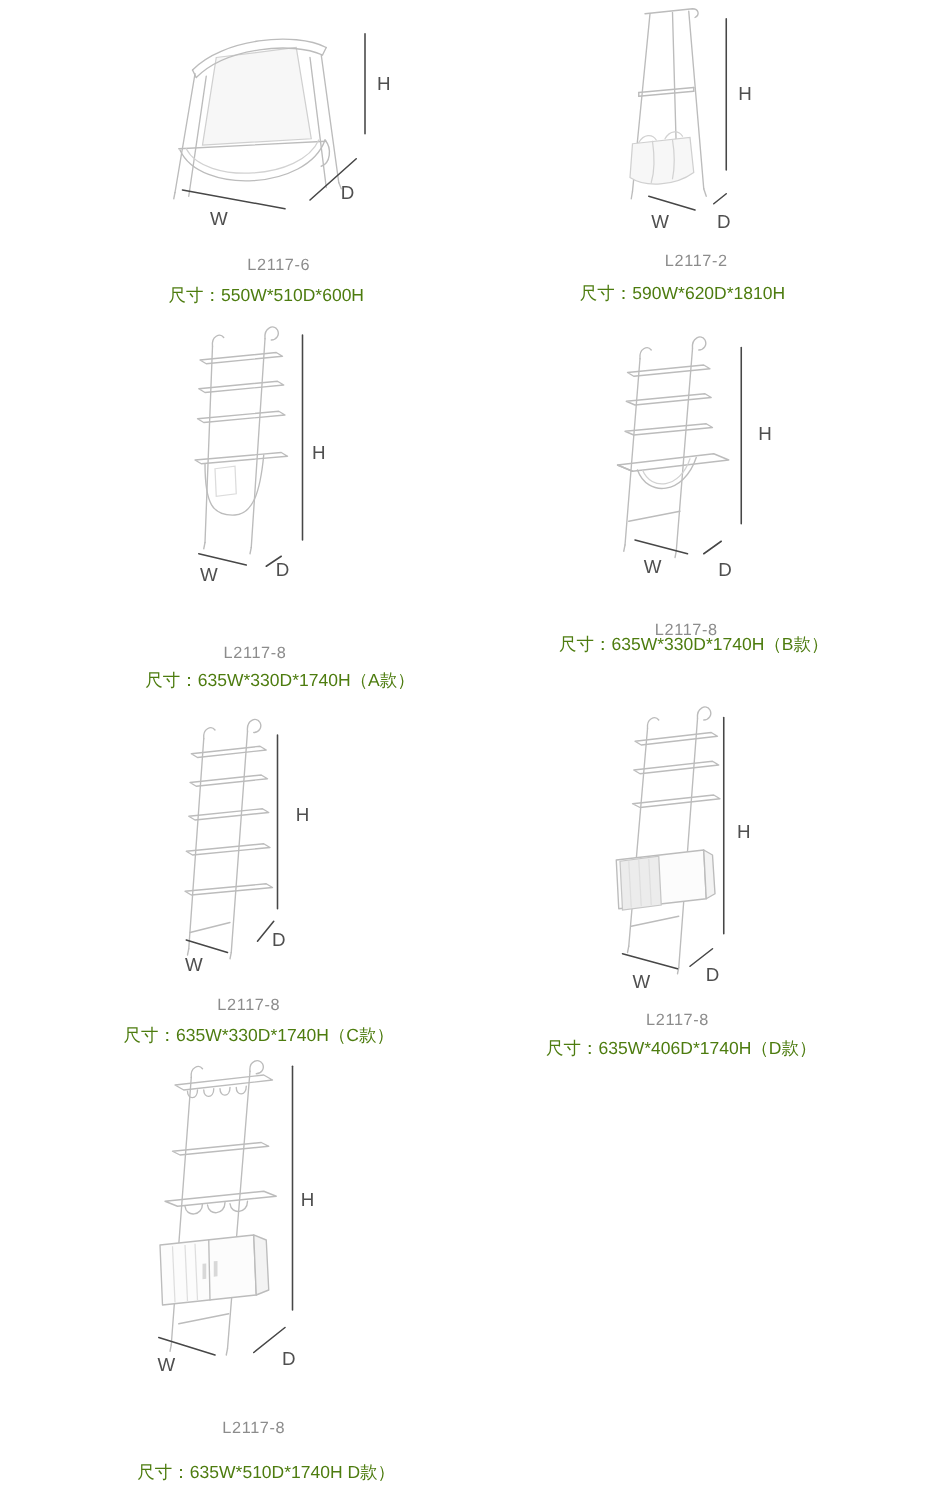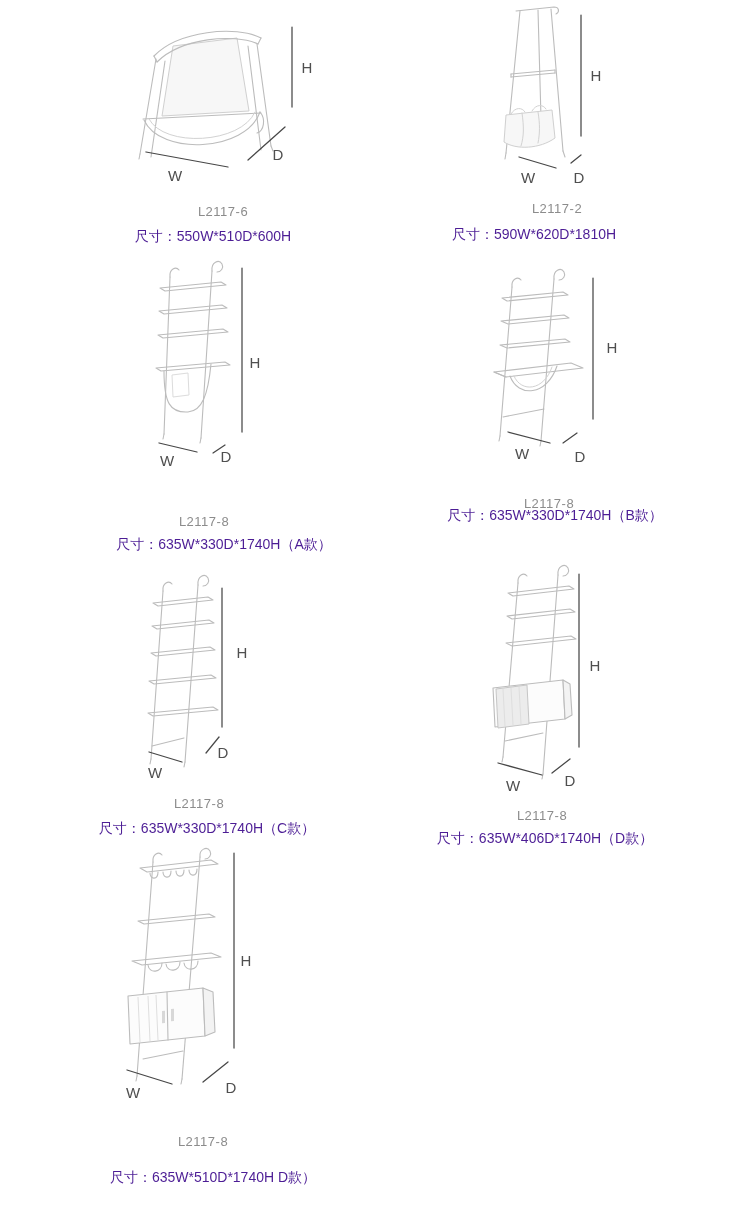--- a/index.html
+++ b/index.html
@@ -23,21 +23,21 @@
   .dims line{stroke:#474747;stroke-width:1.25;stroke-linecap:round;}
   .dim{
     position:absolute;font-size:15px;color:#4f4f4f;line-height:16px;
     transform:translateX(-50%);white-space:nowrap;
   }
   .code{
     position:absolute;font-size:13px;color:#8c8c8c;letter-spacing:.5px;line-height:17px;
     transform:translateX(-50%);white-space:nowrap;
   }
   .size{
-    position:absolute;font-size:14px;color:#4c1d95;line-height:16px;
+    position:absolute;font-size:14px;color:#4d7c0f;line-height:16px;
     transform:translateX(-50%);white-space:nowrap;
   }
 </style>
 </head>
 <body>
 
 <div class="page">
 
   <section class="unit" style="left:110px;top:15px;width:230px;height:240px">
     <svg class="art" width="230" height="235" viewBox="0 0 230 235">
@@ -95,21 +95,21 @@
       <g class="dims">
         <line x1="131" y1="15" x2="131" y2="136"></line>
         <line x1="69" y1="157" x2="106" y2="168"></line>
         <line x1="121" y1="163" x2="131" y2="155"></line>
       </g>
     </svg>
     <span class="dim" style="left:146px;top:68px">H</span>
     <span class="dim" style="left:78px;top:170px">W</span>
     <span class="dim" style="left:129px;top:170px">D</span>
     <div class="code" style="left:107px;top:200px">L2117-2</div>
-    <div class="size" style="left:84px;top:226px">尺寸：590W*620D*1810H</div>
+    <div class="size" style="left:96px;top:226px">尺寸：590W*620D*1810H</div>
   </section>
 
   <section class="unit" style="left:120px;top:255px;width:220px;height:310px">
     <svg class="art" width="220" height="310" viewBox="0 0 220 310">
       <g class="sk">
         <path d="M50,22 C49,14 56,11 59,15"></path>
         <path d="M92,16 C91,7 99,4 102,9 C104,13 101,17 97,17"></path>
         <path d="M50,22 L44,179"></path>
           <path d="M92,16 L81,183"></path>
         <path d="M40,33 L101,27 L106,30 L45,36 Z"></path>

